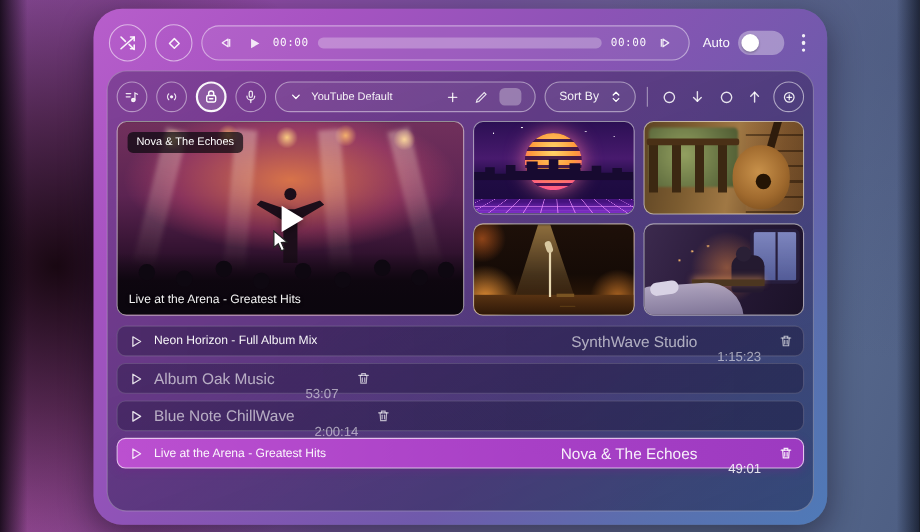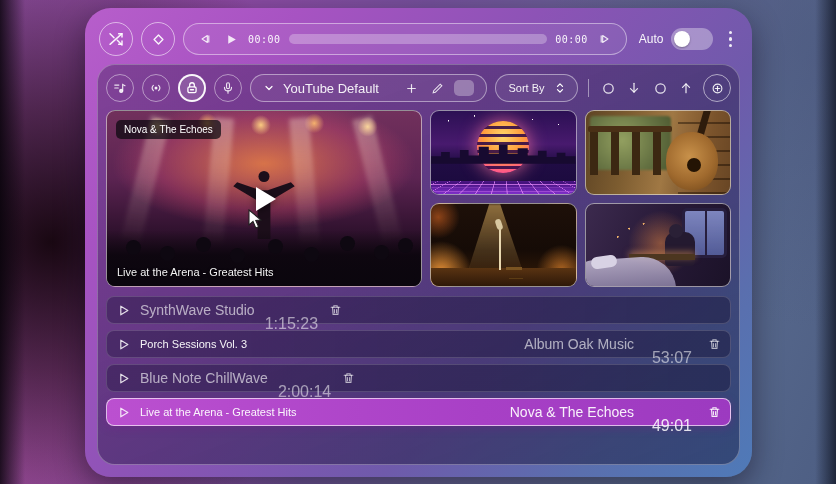--- a/index.html
+++ b/index.html
@@ -48,21 +48,21 @@
   
   .panel{ flex:1; margin-top:2px; border-radius:18px; border:1px solid rgba(255,255,255,0.28);
     background:linear-gradient(160deg, rgba(28,16,52,0.32), rgba(18,16,48,0.46));
     padding:8px; display:flex; flex-direction:column; min-height:0; }
 
   .toolbar2{ height:30px; display:flex; align-items:center; gap:8px; color:#fff; flex:0 0 auto; }
   .mini-circle{ width:28px; height:28px; border-radius:50%; border:1.5px solid rgba(255,255,255,0.45);
     display:flex; align-items:center; justify-content:center; color:rgba(255,255,255,0.85); flex:0 0 auto; }
   .mini-circle.active{ border:2px solid rgba(255,255,255,0.95); background:rgba(255,255,255,0.14); color:#fff; }
   .preset-pill{ flex:1; height:28px; border-radius:14px; }
-  .preset-label{ font-size:13px; color:rgba(255,255,255,0.92); }
+  .preset-label{ font-size:10px; color:rgba(255,255,255,0.92); }
   .preset-spacer{ flex:1; }
   .chip{ width:20px; height:16px; border-radius:5px; background:rgba(255,255,255,0.30); }
   .sort-pill{ height:28px; border-radius:14px; flex:0 0 auto; gap:10px; }
   .sort-label{ font-size:11px; color:rgba(255,255,255,0.92); }
   .vdiv{ width:1.5px; height:18px; background:rgba(255,255,255,0.45); margin:0 2px; flex:0 0 auto; }
   .flat-ic{ display:flex; align-items:center; justify-content:center; width:18px; color:rgba(255,255,255,0.85); flex:0 0 auto; }
   .ring-btn{ width:28px; height:28px; border-radius:50%; border:1.5px solid rgba(255,255,255,0.55);
     display:flex; align-items:center; justify-content:center; color:rgba(255,255,255,0.9); flex:0 0 auto; }
 
   
@@ -171,21 +171,21 @@
   .playlist{ margin-top:9px; display:flex; flex-direction:column; gap:6px; flex:1; min-height:0; }
   .row{ height:28px; border-radius:8px; border:1px solid rgba(255,255,255,0.16);
     background:linear-gradient(90deg, rgba(30,20,58,0.40), rgba(24,20,56,0.46));
     display:flex; align-items:center; padding:0 9px 0 10px; gap:10px; color:#fff; flex:0 0 auto; }
   .row.active{ background:linear-gradient(90deg,#bb50d0 0%,#a840c6 60%,#9c3ac0 100%);
     border:1.5px solid rgba(255,255,255,0.65); box-shadow:0 2px 8px rgba(120,30,140,0.4); }
   .row-play{ display:flex; align-items:center; color:rgba(255,255,255,0.85); flex:0 0 auto; }
   .row-title{ font-size:11px; color:rgba(255,255,255,0.95); flex:1; white-space:nowrap; overflow:hidden; }
   .row-channel{ font-size:14px; color:rgba(255,255,255,0.62); white-space:nowrap; }
   .row.active .row-channel{ color:rgba(255,255,255,0.92); }
-  .row-duration{ font-size:16px; color:rgba(255,255,255,0.55); width:48px; text-align:right; white-space:nowrap;margin-top:28px; }
+  .row-duration{ font-size:12px; color:rgba(255,255,255,0.55); width:48px; text-align:right; white-space:nowrap;margin-top:28px; }
   .row.active .row-duration{ color:rgba(255,255,255,0.85); }
   .row-trash{ display:flex; align-items:center; color:rgba(255,255,255,0.65); margin-left:6px; flex:0 0 auto; }
   .row.active .row-trash{ color:rgba(255,255,255,0.9); }
 
   svg{ display:block; }
 </style>
 </head>
 <body>
 
 <div class="desktop">
@@ -412,40 +412,40 @@
         </div>
       </div>
 
       <div class="playlist" id="playlist">
         <div class="row">
           <span class="row-play">
             <svg width="13" height="13" viewBox="0 0 24 24" fill="none" stroke="currentColor" stroke-width="2.2" stroke-linejoin="round">
                 <path d="M7 4l13 8-13 8V4z"></path>
               </svg>
           </span>
+          <span class="row-title">Neon Horizon - Full Album Mix</span>
           <span class="row-channel">SynthWave Studio</span>
           <span class="row-duration">1:15:23</span>
           <span class="row-trash">
             <svg width="13" height="14" viewBox="0 0 24 24" fill="none" stroke="currentColor" stroke-width="2" stroke-linecap="round">
               <path d="M4 7h16"></path>
                 <path d="M9 7V4h6v3"></path>
                 <path d="M6.5 7l1 13h9l1-13"></path>
                 <line x1="10" y1="11" x2="10" y2="17"></line>
                 <line x1="14" y1="11" x2="14" y2="17"></line>
             </svg>
           </span>
         </div>
 
         <div class="row">
           <span class="row-play">
             <svg width="13" height="13" viewBox="0 0 24 24" fill="none" stroke="currentColor" stroke-width="2.2" stroke-linejoin="round">
                 <path d="M7 4l13 8-13 8V4z"></path>
               </svg>
           </span>
-          <span class="row-title">Porch Sessions Vol. 3</span>
           <span class="row-channel">Album Oak Music</span>
           <span class="row-duration">53:07</span>
           <span class="row-trash">
             <svg width="13" height="14" viewBox="0 0 24 24" fill="none" stroke="currentColor" stroke-width="2" stroke-linecap="round">
               <path d="M4 7h16"></path>
                 <path d="M9 7V4h6v3"></path>
                 <path d="M6.5 7l1 13h9l1-13"></path>
                 <line x1="10" y1="11" x2="10" y2="17"></line>
                 <line x1="14" y1="11" x2="14" y2="17"></line>
             </svg>

